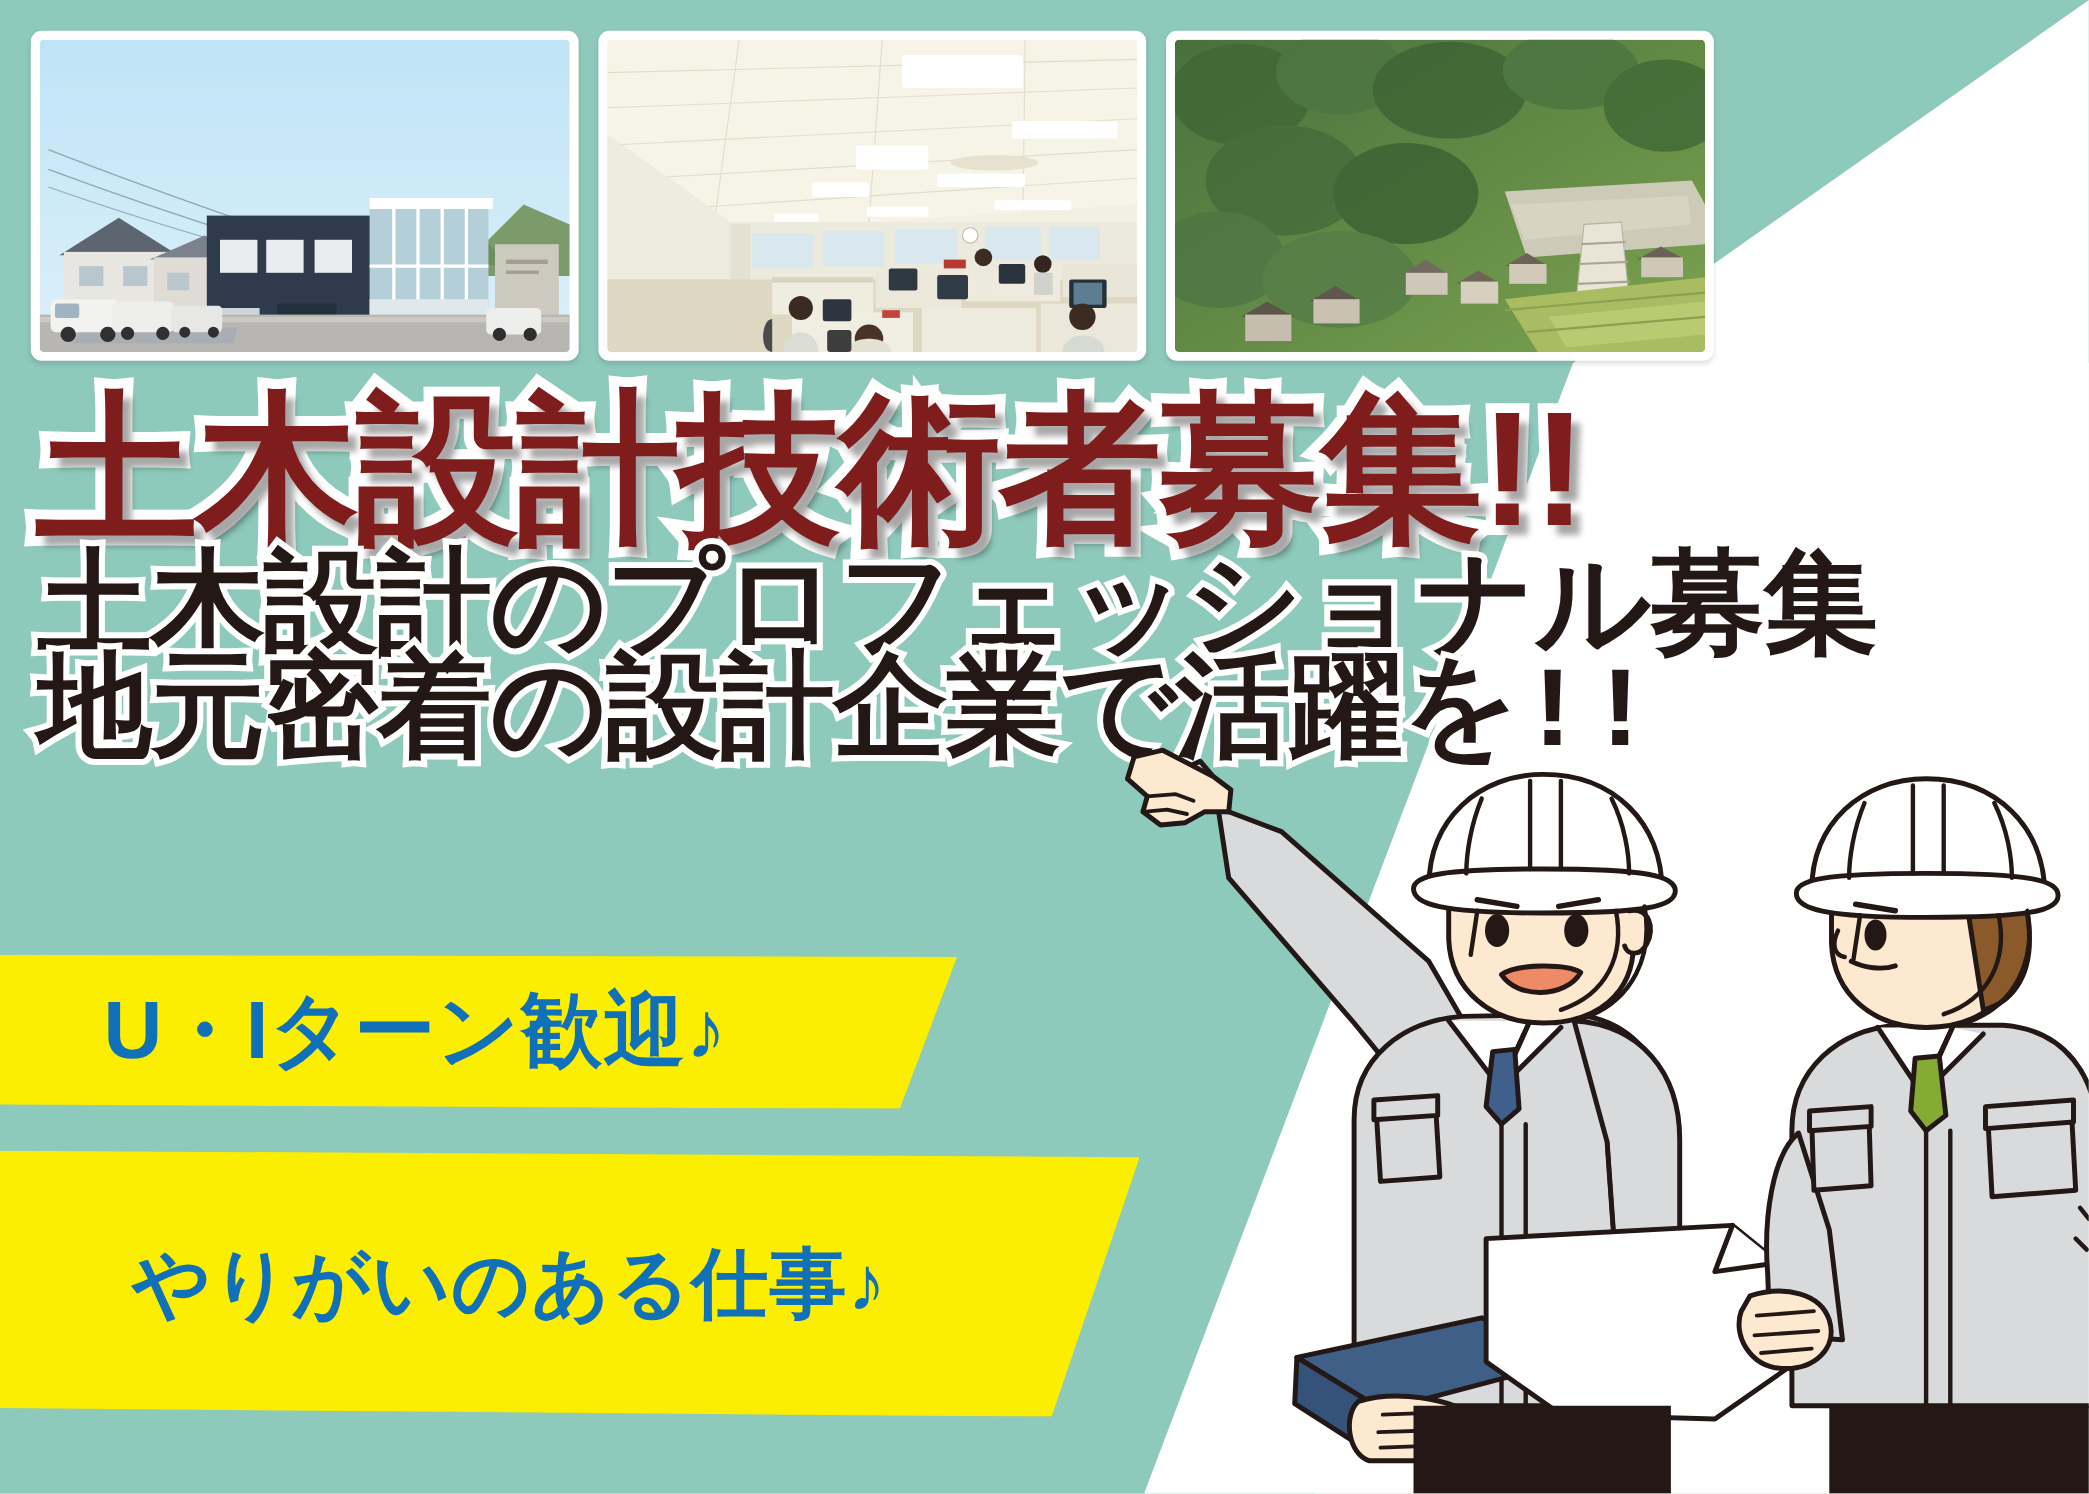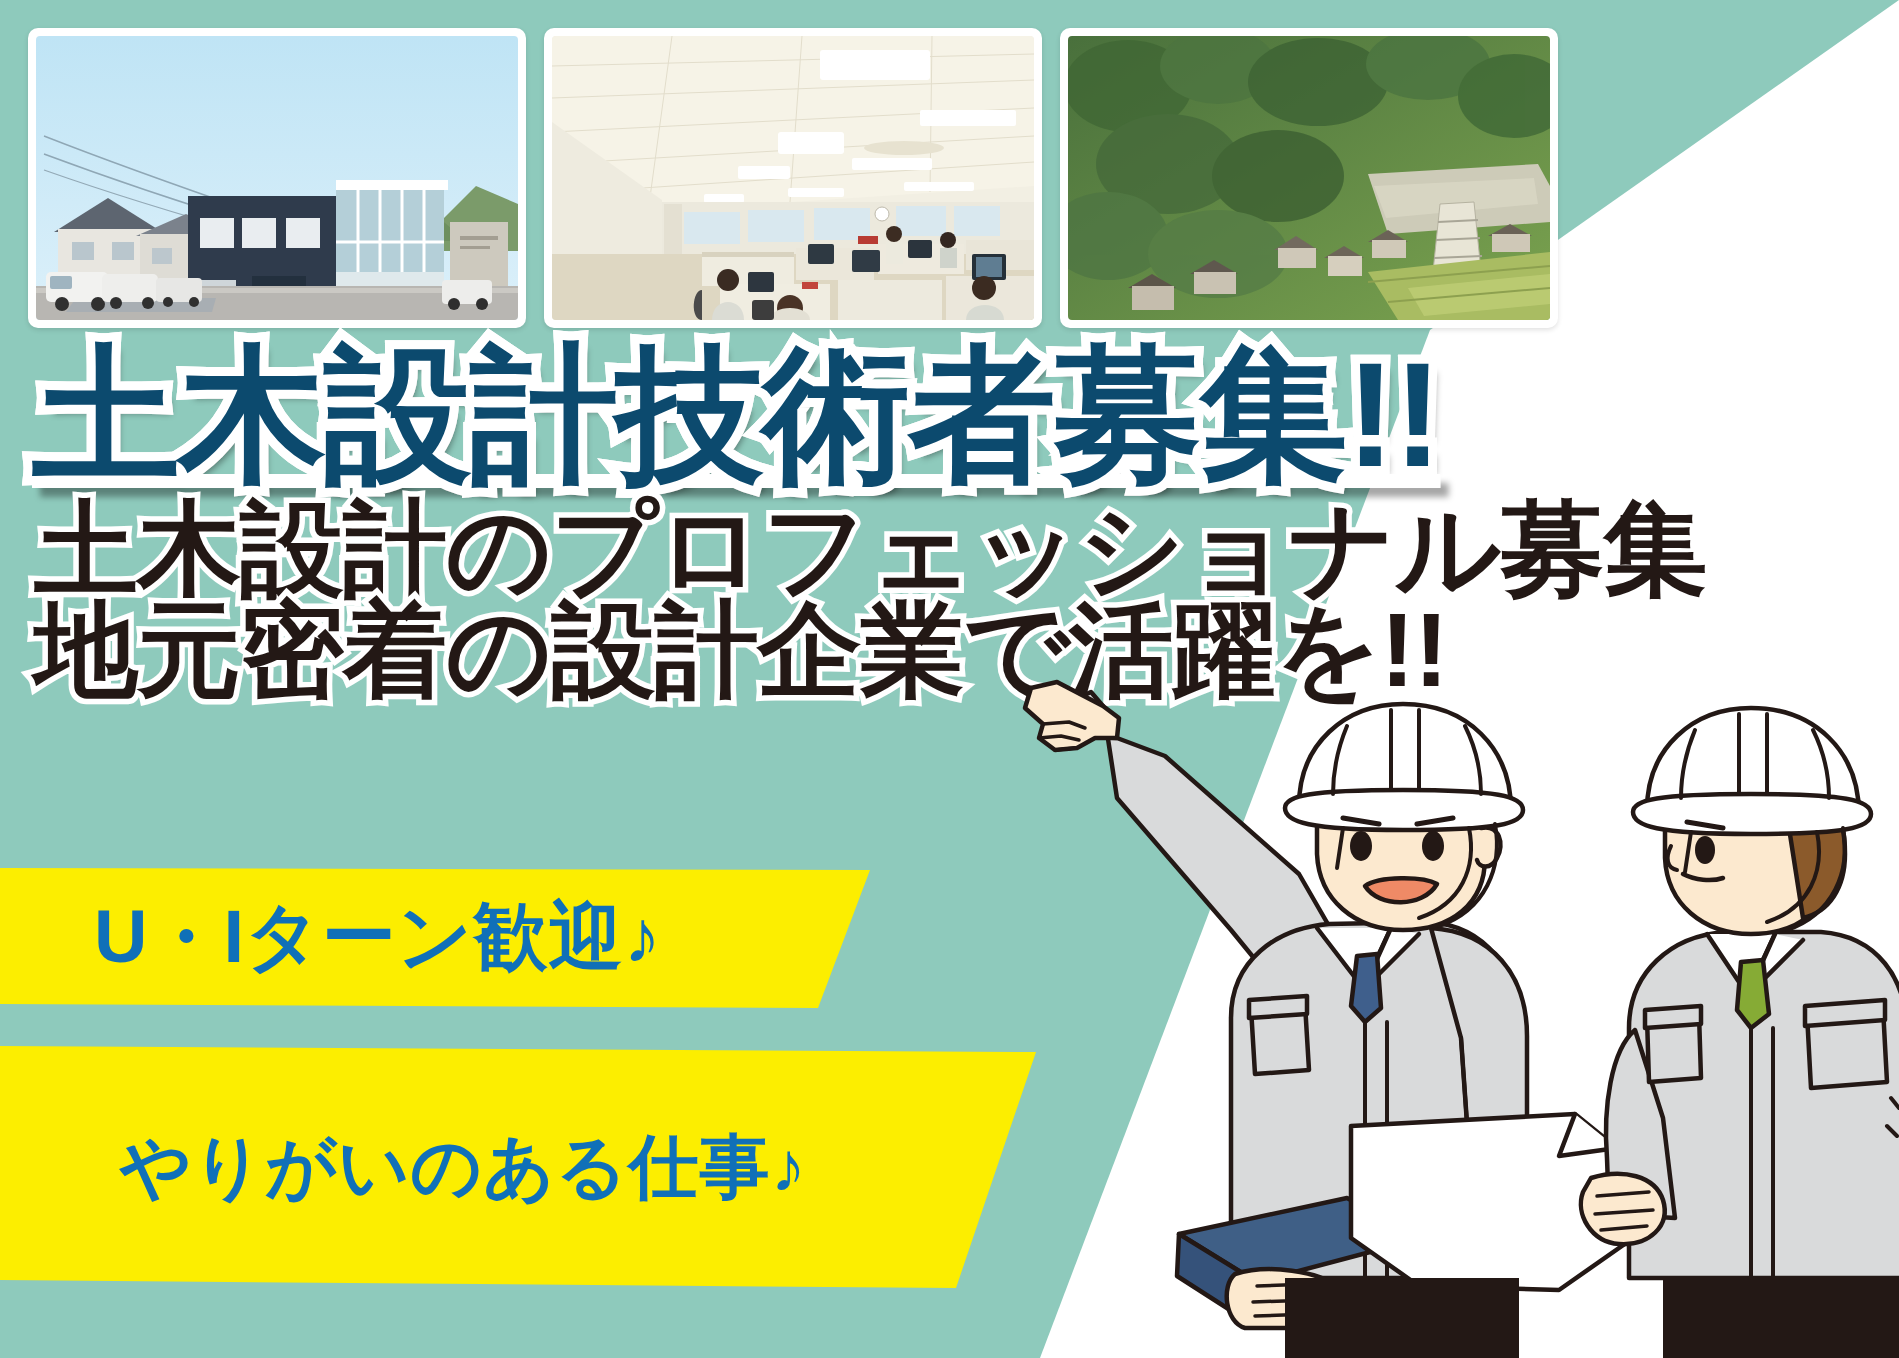--- a/index.html
+++ b/index.html
@@ -38,49 +38,48 @@
     width:100%;height:100%;
     border-radius:4px;
     overflow:hidden;
     position:relative;
   }
   .photo svg{display:block;width:100%;height:100%;}
 
   
   .headline{
     position:absolute;
-    left:32px;top:340px;
+    left:32px;top:352px;
     z-index:6;
     font-size:148px;
     font-weight:bold;
     line-height:1.02;
     letter-spacing:-2px;
-    color:#0c4a6e;
+    color:#7f1d1d;
     white-space:nowrap;
     -webkit-text-stroke:18px #ffffff;
     paint-order:stroke fill;
     text-shadow:8px 9px 6px rgba(0,0,0,.35);
-    text-decoration:underline;
   }
 
   .sub1,.sub2{
     position:absolute;
     left:34px;
     z-index:6;
     font-size:104px;
     font-weight:bold;
     line-height:1.0;
     letter-spacing:-1px;
     color:#231815;
     white-space:nowrap;
     -webkit-text-stroke:11px #ffffff;
     paint-order:stroke fill;
   }
   .sub1{top:498px;font-family:Liberation Serif, serif;}
-  .sub2{top:598px;}
+  .sub2{top:598px;font-family:Liberation Mono, monospace;}
 
   
   .ribbon{
     position:absolute;z-index:5;
     background:#fcee00;
     color:#1070b8;
     font-weight:bold;
     display:flex;align-items:center;
     filter:drop-shadow(9px 10px 6px rgba(0,0,0,.35));
   }

